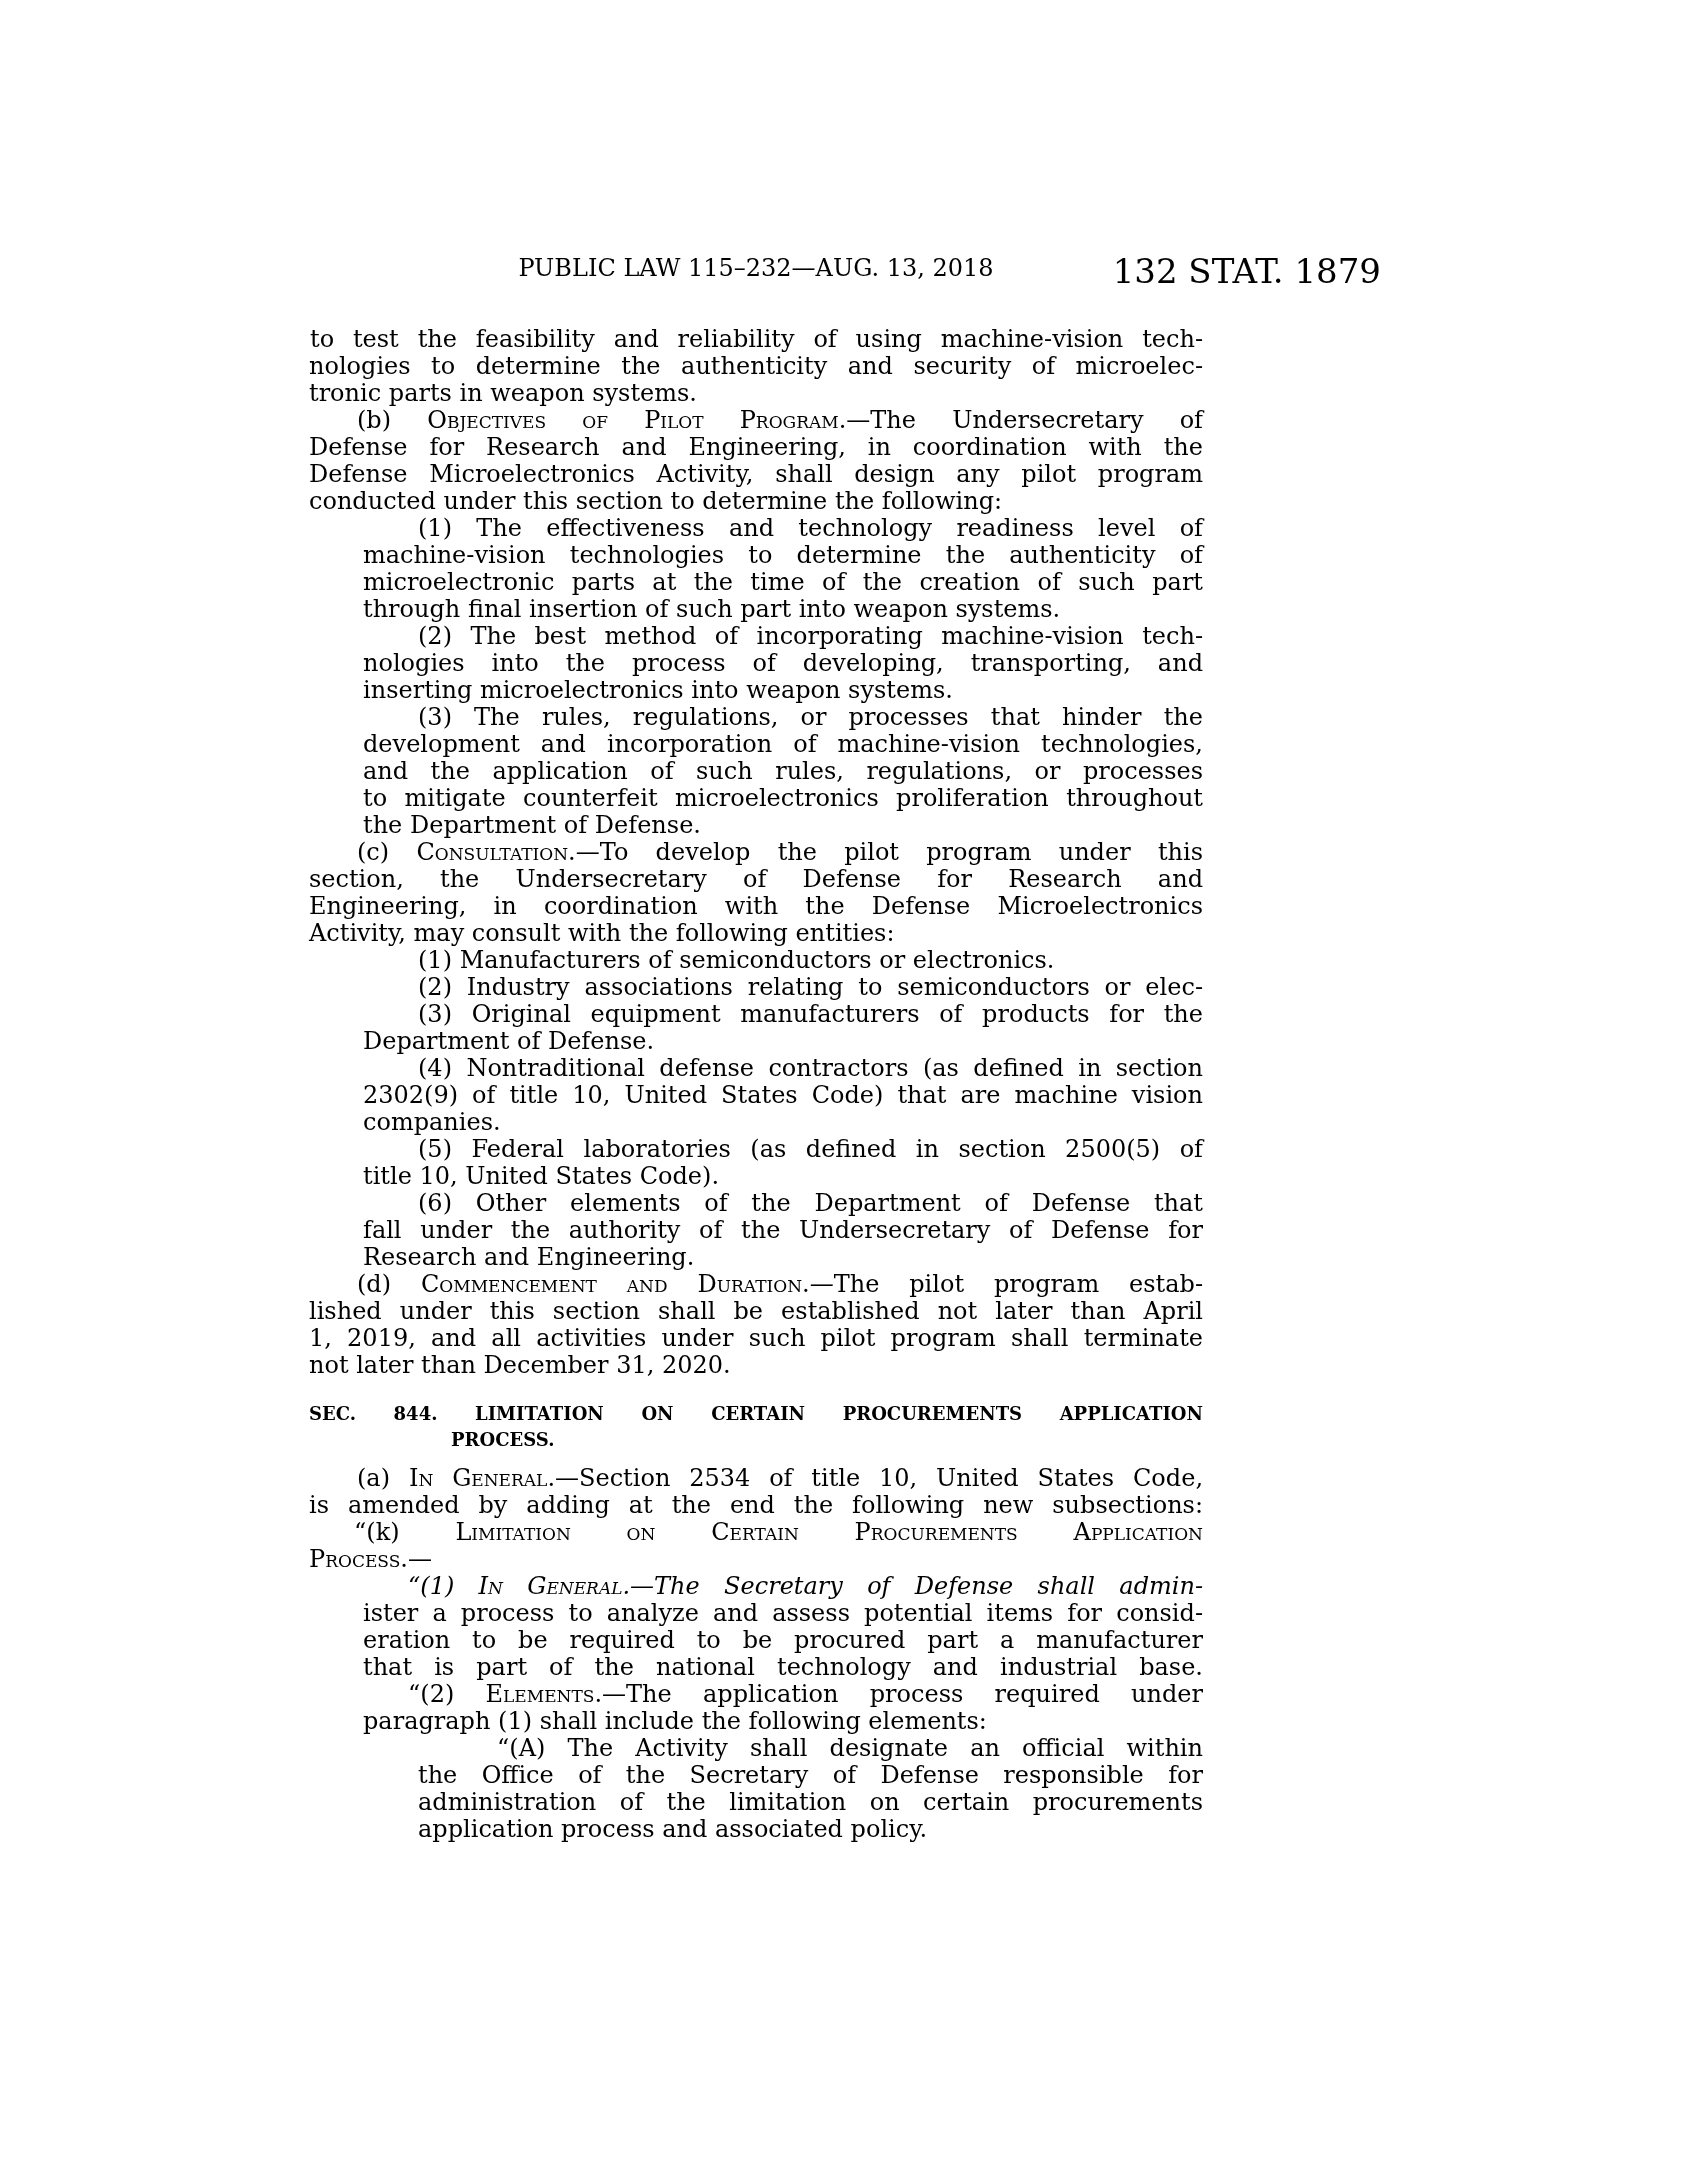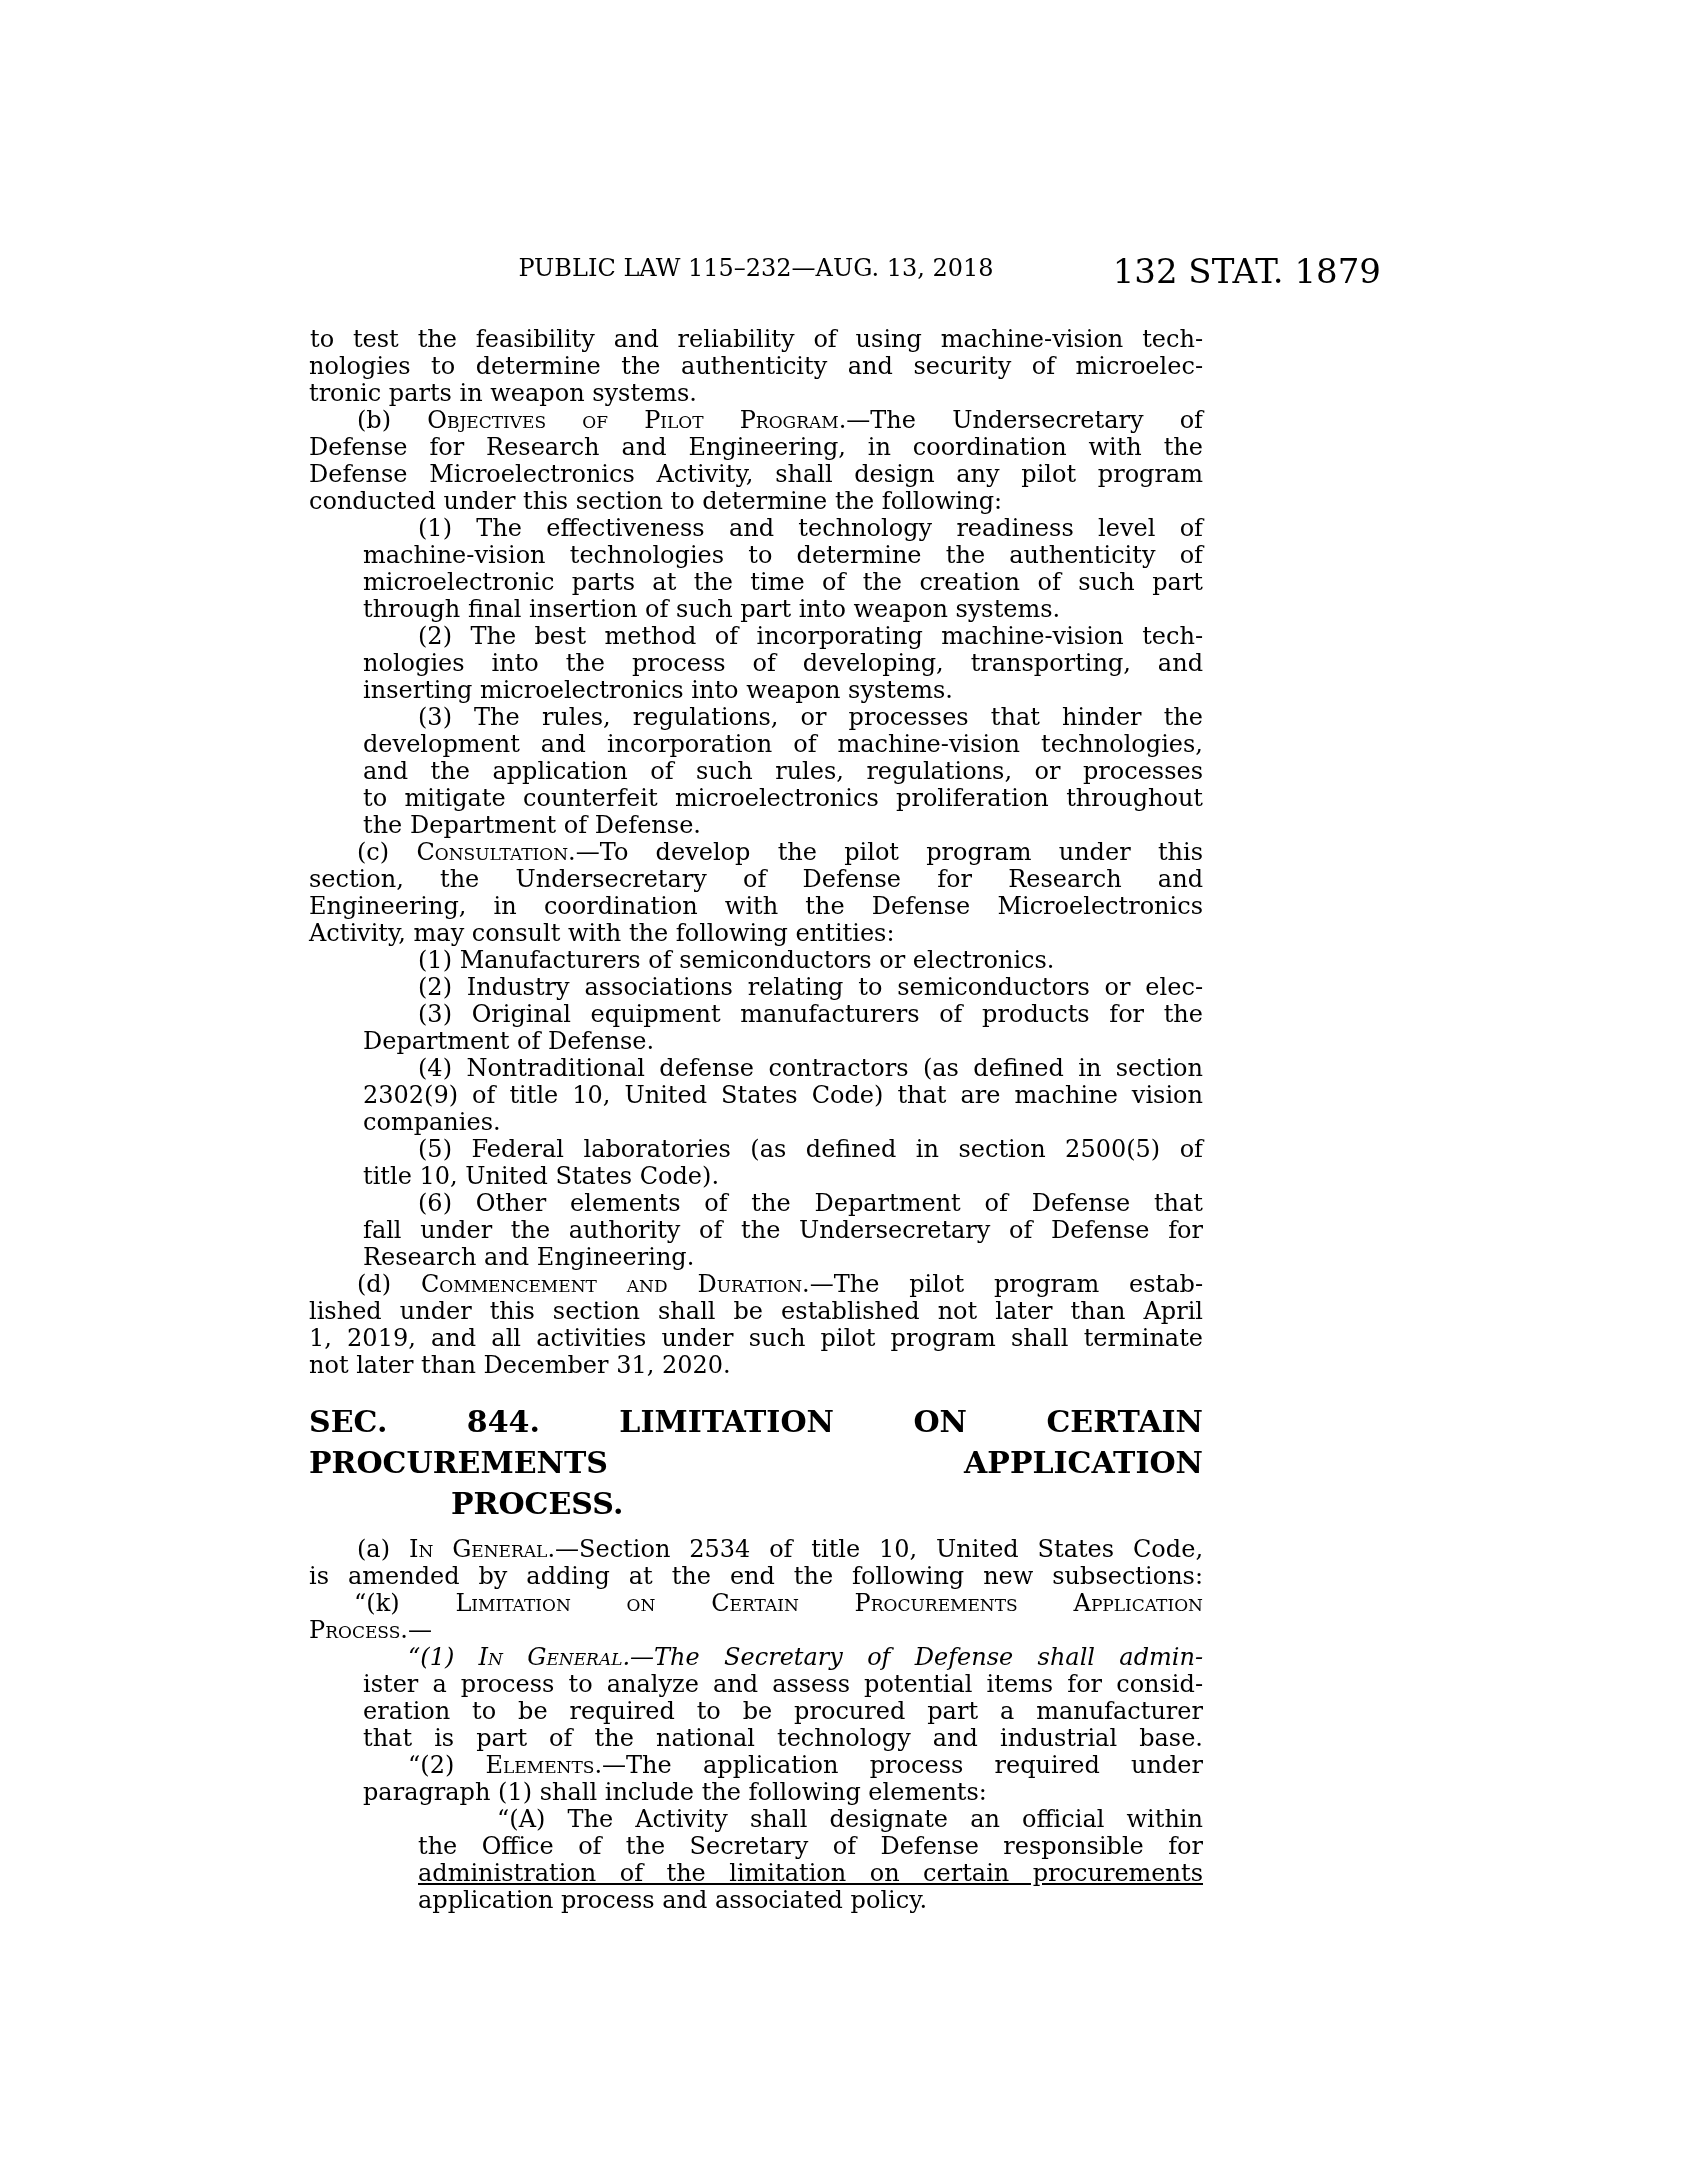--- a/index.html
+++ b/index.html
@@ -25,22 +25,22 @@
     font-size: 24px;
   }
   .line {
     line-height: 27px;
     text-align: justify;
     text-align-last: justify;
   }
   .line.last { text-align-last: left; }
   .line.head {
     font-weight: bold;
-    font-size: 30px;
-    line-height: 41px;
+    font-size: 18px;
+    line-height: 26px;
   }
   .seg-sc { font-variant: small-caps; }
   .seg-n  { font-variant: normal; }
 </style>
 </head>
 <body>
 
 <div class="page">
 
   <div>
@@ -95,18 +95,18 @@
       <div class="line" style="margin-left: 45px;"><span class="seg-n">“(k) </span><span class="seg-sc">Limitation on Certain Procurements Application</span></div>
       <div class="line last" style="margin-left: 0px;"><span class="seg-sc">Process</span><span class="seg-n">.—</span></div>
       <div class="line" style="margin-left: 99px; font-style: italic;"><span class="seg-n">“(1) </span><span class="seg-sc">In General</span><span class="seg-n">.—The Secretary of Defense shall admin-</span></div>
       <div class="line" style="margin-left: 54px;"><span class="seg-n">ister a process to analyze and assess potential items for consid-</span></div>
       <div class="line" style="margin-left: 54px;"><span class="seg-n">eration to be required to be procured part a manufacturer</span></div>
       <div class="line" style="margin-left: 54px;"><span class="seg-n">that is part of the national technology and industrial base.</span></div>
       <div class="line" style="margin-left: 99px;"><span class="seg-n">“(2) </span><span class="seg-sc">Elements</span><span class="seg-n">.—The application process required under</span></div>
       <div class="line last" style="margin-left: 54px;"><span class="seg-n">paragraph (1) shall include the following elements:</span></div>
       <div class="line" style="margin-left: 188px;"><span class="seg-n">“(A) The Activity shall designate an official within</span></div>
       <div class="line" style="margin-left: 109px;"><span class="seg-n">the Office of the Secretary of Defense responsible for</span></div>
-      <div class="line" style="margin-left: 109px; text-decoration: underline;"><span class="seg-n">administration of the limitation on certain procurements</span></div>
+      <div class="line" style="margin-left: 109px;"><span class="seg-n">administration of the limitation on certain procurements</span></div>
       <div class="line last" style="margin-left: 109px;"><span class="seg-n">application process and associated policy.</span></div>
     </div>
 
 </div>
 
 
 </body></html>

